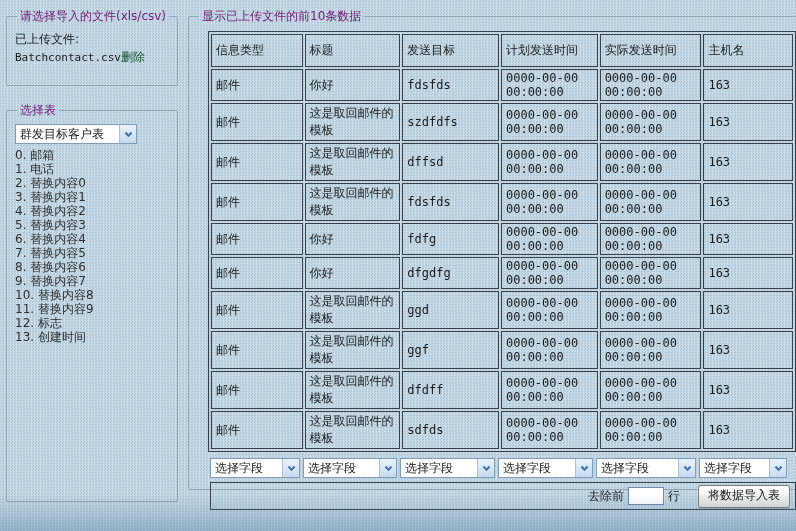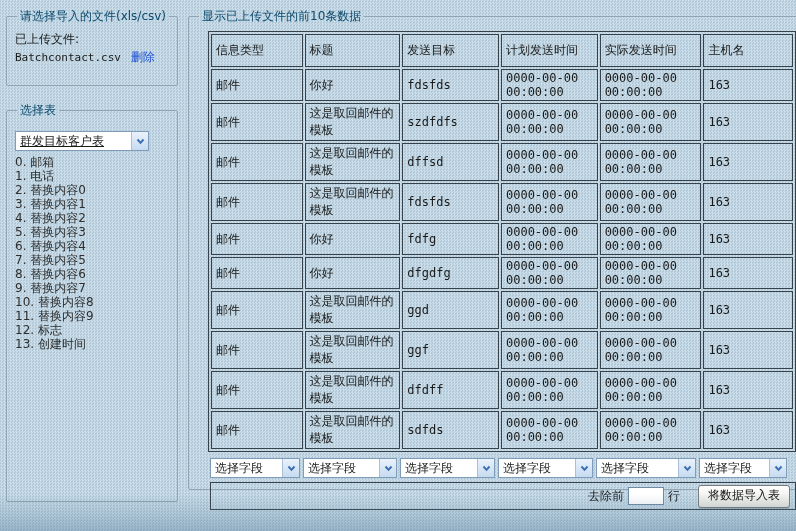--- a/index.html
+++ b/index.html
@@ -14,43 +14,43 @@
   }
   .page-shade {
     position:absolute; left:0; top:494px; width:796px; height:37px;
     background:linear-gradient(rgba(125,160,185,0), rgba(84,124,155,0.40));
     pointer-events:none;
   }
   fieldset {
     position:absolute; border:1px solid #8fa5b2; border-radius:2px;
     padding:2px 6px 4px 8px; background:transparent;
   }
-  legend { padding:0 3px; margin-left:2px; color:#0c4a6e; font-size:12px; white-space:nowrap; }
+  legend { padding:0 3px; margin-left:2px; color:#701a75; font-size:12px; white-space:nowrap; }
   .fs-file  { left:6px;   top:8px;  width:172px; height:78px;  }
   .fs-table { left:6px;   top:102px; width:172px; height:400px; }
   .fs-main  { left:188px; top:8px;  width:602px; height:482px; }
 
   .file-line { margin-top:4px; line-height:16px; }
   .mono { font-family:"DejaVu Sans Mono","Liberation Mono",monospace; font-size:11px; }
   .file-row { margin-top:2px; white-space:nowrap; }
-  .delete-link { color:#1d4ed8; margin-left:10px; cursor:pointer; font-size:12px; }
+  .delete-link { color:#14532d; cursor:pointer; font-size:12px; }
 
   
   .sel {
     display:inline-flex; justify-content:space-between; align-items:center;
     background:#fff; border:1px solid #7f9db9; height:20px;
     font-size:12px; padding-left:4px; cursor:default; overflow:hidden;
   }
   .sel-arrow {
     width:17px; align-self:stretch; margin-left:4px;
     background:linear-gradient(#eaf2fb,#c6dbf1);
     border-left:1px solid #a9c0d8;
     display:flex; align-items:center; justify-content:center;
   }
-  .table-sel { width:134px; margin-top:10px;text-decoration:underline; }
+  .table-sel { width:122px; margin-top:3px; }
 
   .field-list { list-style:none; margin-top:4px; color:#2e2e2e; }
   .field-list li { line-height:14px; white-space:nowrap; }
 
   
   table.grid {
     margin:4px 0 0 11px; border-collapse:separate; border-spacing:2px;
     border:1px solid #36414a; table-layout:fixed; width:588px;
   }
   table.grid th, table.grid td {

